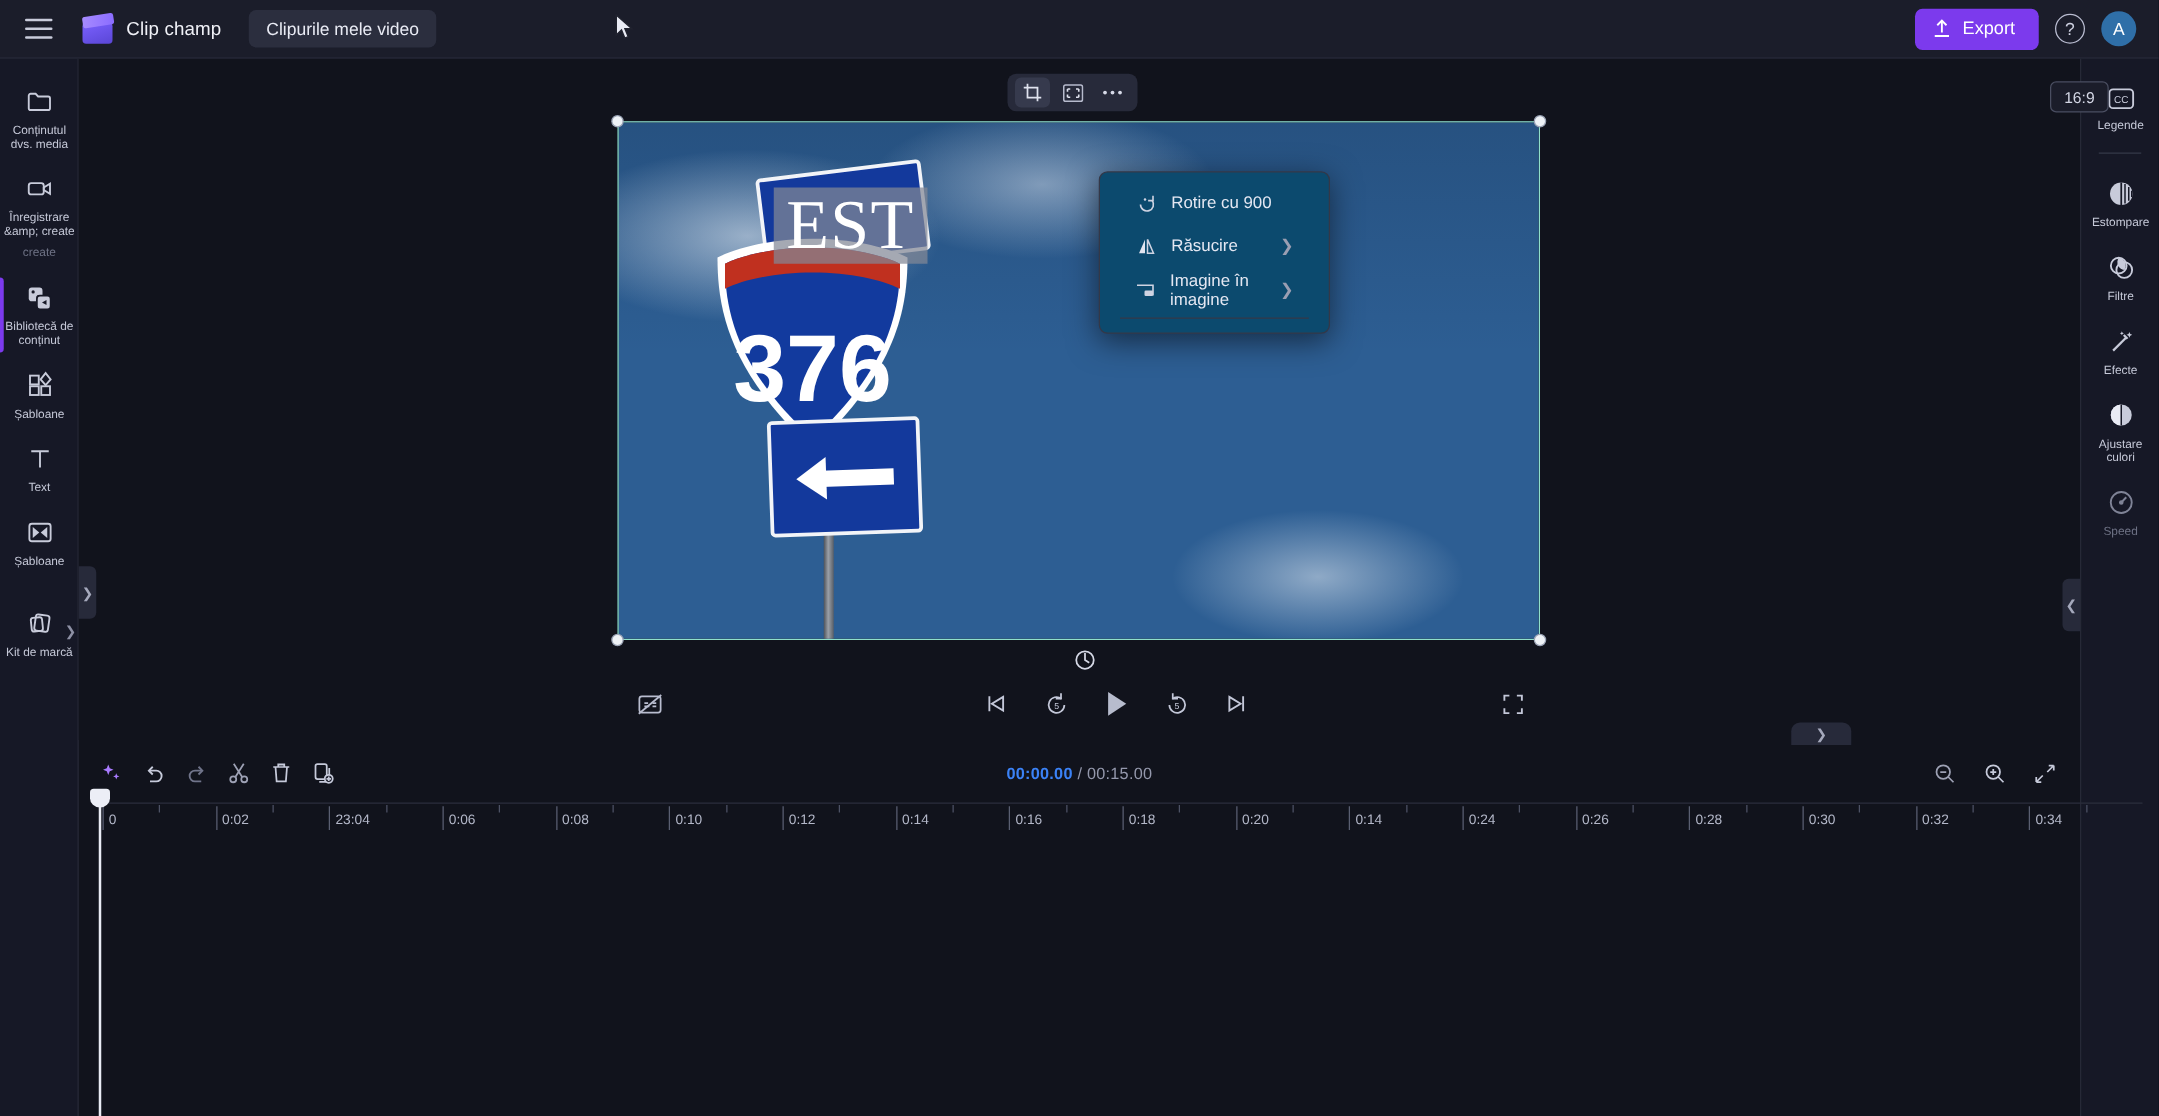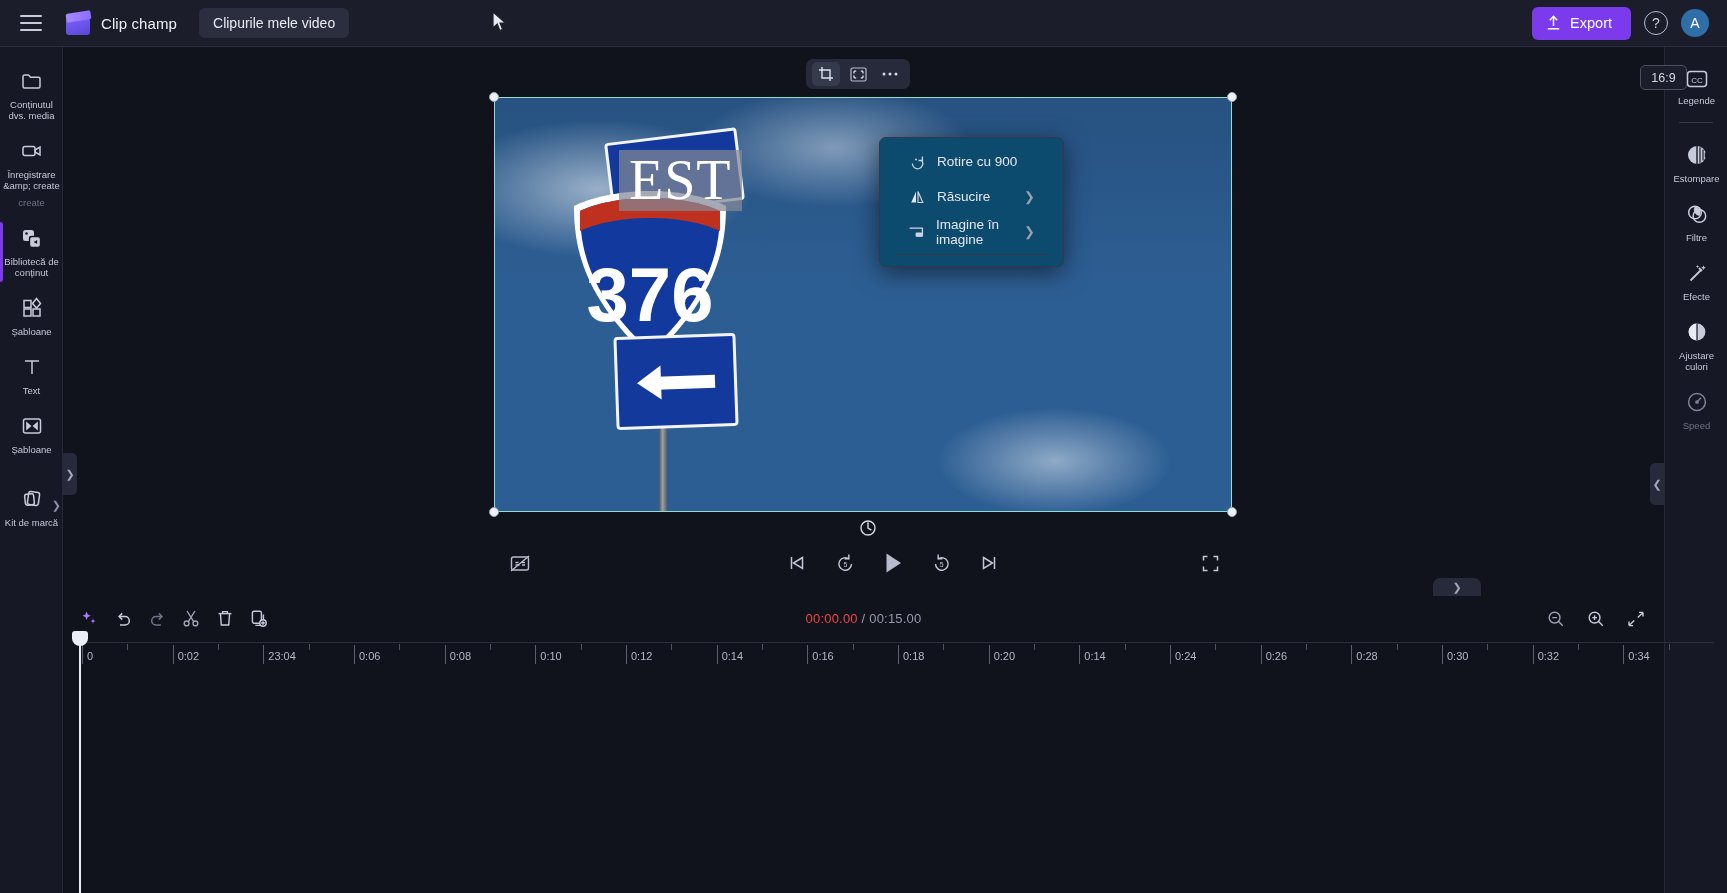--- a/index.html
+++ b/index.html
@@ -248,21 +248,21 @@
   }
   .tl-btn {
     width: 32px; height: 28px; display: flex; align-items: center;
     justify-content: center; color: #b9bdcf; cursor: pointer; border-radius: 5px;
   }
   .tl-left-group { display: flex; align-items: center; gap: 2px; margin-left: 10px; }
   .tl-time {
     position: absolute; left: 50%; transform: translateX(-50%);
     font-size: 13px; letter-spacing: .2px;
   }
-  .tl-time b { color: #ef4444; font-weight: 400; }
+  .tl-time b { color: #3b82f6; font-weight: 700; }
   .tl-time span { color: #9498ac; }
   .tl-right-group { position: absolute; right: 12px; display: flex; align-items: center; gap: 8px; }
 
   .ruler {
     position: absolute; left: 82px; top: 42px; width: 1632px; height: 26px;
     border-top: 1px solid #2b2e3d; border-bottom: 1px solid #23263300;
   }
   .tick { position: absolute; top: 0; }
   .tick .bar { position: absolute; top: 2px; width: 1px; height: 19px; background: #5a5f72; }
   .tick .lbl { position: absolute; top: 7px; left: 5px; font-size: 11px; color: #b4b8c9; white-space: nowrap; }

